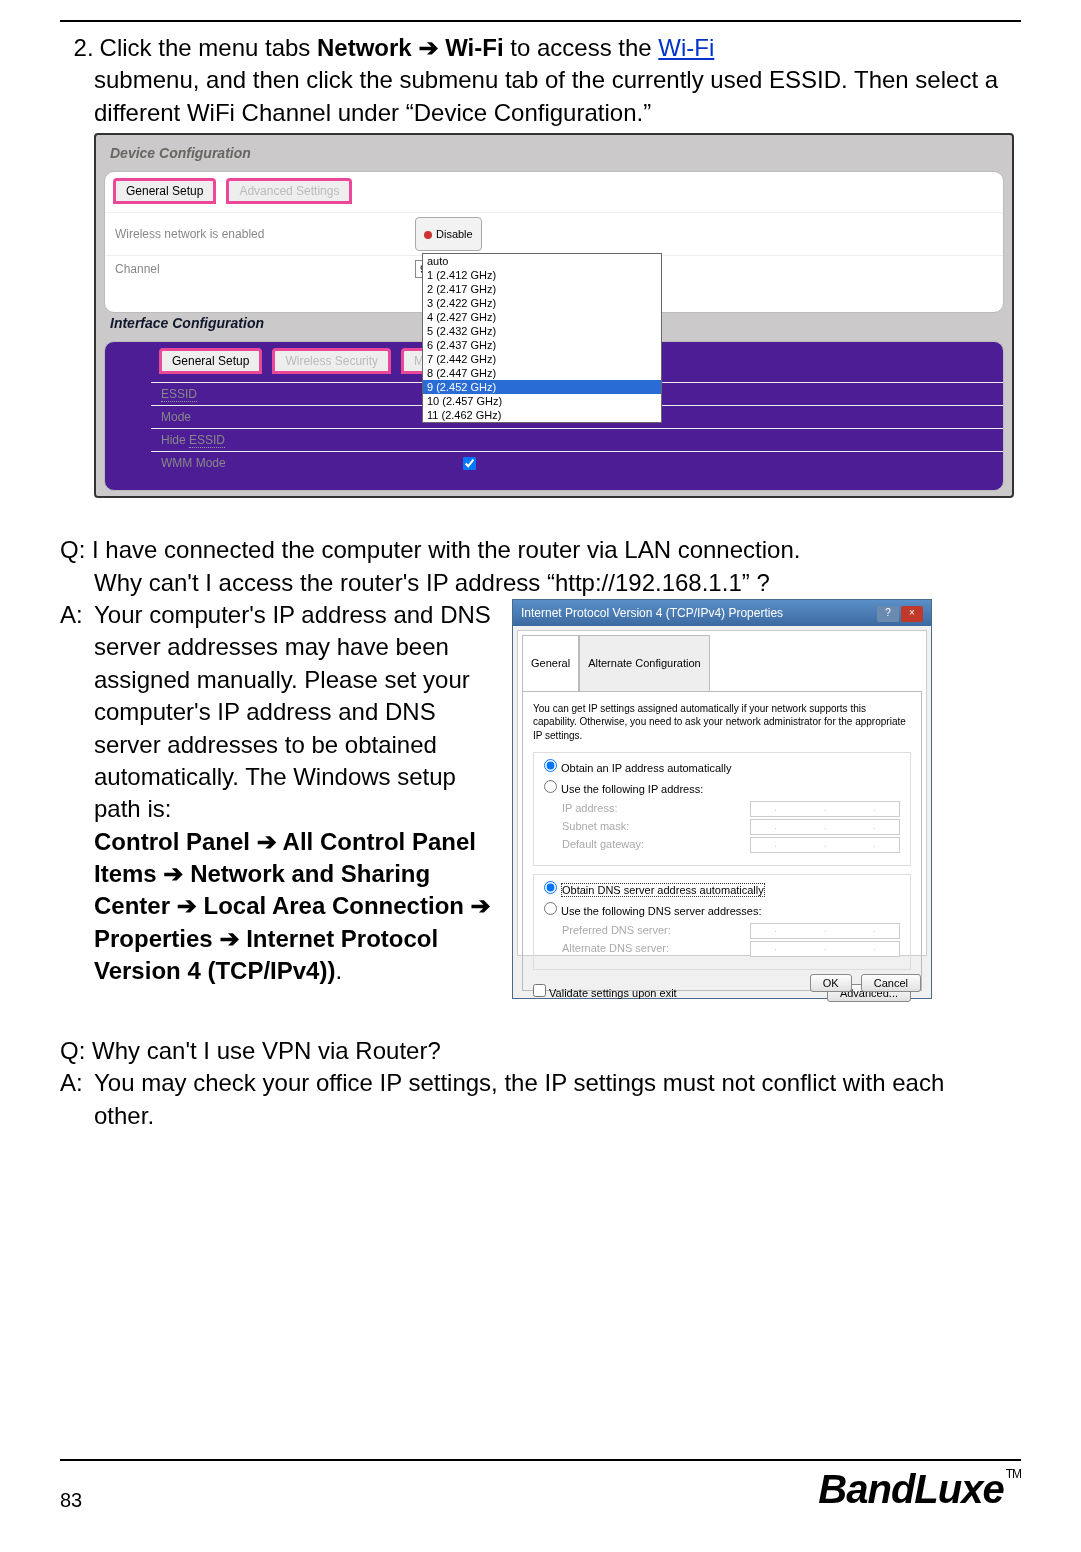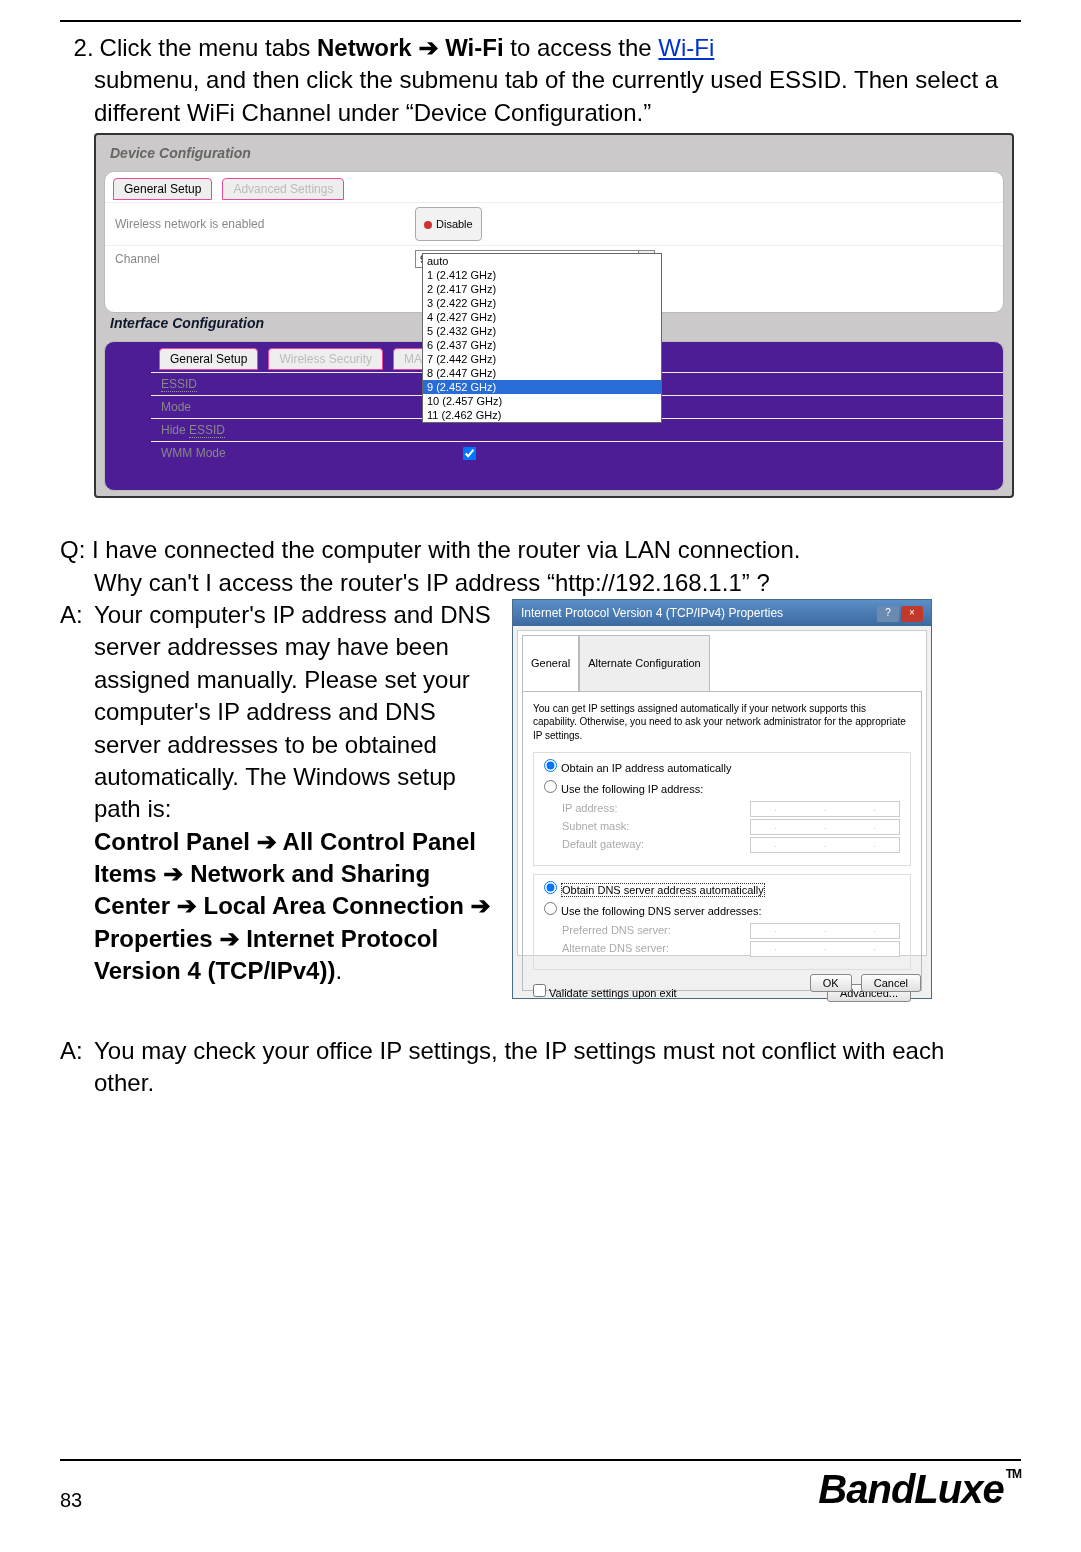--- a/index.html
+++ b/index.html
@@ -27,22 +27,22 @@
   }
   .router-title {
     position: absolute; left: 14px; top: 10px; color: #666662;
     font-style: italic; font-weight: bold; font-size: 14px;
   }
   .router-panel {
     position: absolute; left: 8px; right: 8px; top: 36px; height: 142px;
     background: #fff; border-radius: 10px; border: 1px solid #bbb;
   }
   .tab-btn {
-    display: inline-block; padding: 3px 10px; font-size: 12px; margin: 6px 2px 2px 8px;
-    border: 1px solid #ec4899; border-radius: 4px 4px 0 0; background: #eee;
+    display: inline-block; padding: 3px 10px; font-size: 12px; margin: 6px 2px 8px 8px;
+    border: 3px solid #ec4899; border-radius: 4px 4px 0 0; background: #eee;
   }
   .tab-btn.inactive { color: #bbb; }
   .btn-disable {
     display: inline-block; border: 1px solid #aaa; border-radius: 4px;
     padding: 10px 8px; font-size: 11px; background: #f2f2f2;
   }
   .btn-disable .dot { display: inline-block; width: 8px; height: 8px; border-radius: 50%; background: #c33; margin-right: 4px; vertical-align: middle; }
   .field-row { display: flex; align-items: center; padding: 4px 10px; border-top: 1px solid #eee; }
   .field-row .lbl { width: 300px; color: #888; font-size: 12px; }
   .disabled-txt { color: #bbb; }
@@ -105,21 +105,21 @@
   .win-footer button { margin-left: 6px; }
   .win-valid { font-size: 11px; margin-top: 6px; }
 
   
   .page-footer {
     position: absolute; bottom: 40px; left: 60px; right: 60px;
     border-top: 2px solid #000; padding-top: 6px; display: flex; justify-content: space-between; align-items: flex-end;
   }
   .page-num { font-size: 20px; }
   .brand { font-family: "Arial Black", Arial, sans-serif; font-style: italic; font-weight: 900; font-size: 40px; letter-spacing: -1px; }
-  .brand .tm { font-size: 12px; vertical-align: top; font-style: normal; font-weight: bold; margin-left: 2px; }
+  .brand .tm { font-size: 12px; vertical-align: top; font-style: normal; font-weight: normal; margin-left: 2px; }
 </style>
 </head>
 <body>
 
 <div class="top-rule"></div>
 
 <div class="instr">
   <span class="num">2.</span><span>Click the menu tabs </span><span class="bold">Network </span><span class="bold">➔</span><span class="bold"> Wi-Fi</span><span> to access the </span><a class="link">Wi-Fi</a>
   <div class="indent"> submenu, and then click the submenu tab of the currently used ESSID. Then select a different WiFi Channel under “Device Configuration.”</div>
 </div>
@@ -250,20 +250,21 @@
       </div>
       <div class="win-footer">
         <button>OK</button>
         <button>Cancel</button>
       </div>
     </div>
   </div>
 </div>
 
 <div class="qa">
+  <div class="q-row"><span>Q:</span><span> Why can't I use VPN via Router?</span></div>
   <div class="a-flex">
     <span class="a-lbl">A:</span>
     <span style="width:860px;">You may check your office IP settings, the IP settings must not conflict with each other.</span>
   </div>
 </div>
 
 <div class="page-footer">
   <span class="page-num">83</span>
   <span class="brand"><span>BandLuxe</span><span class="tm">TM</span></span>
 </div>

